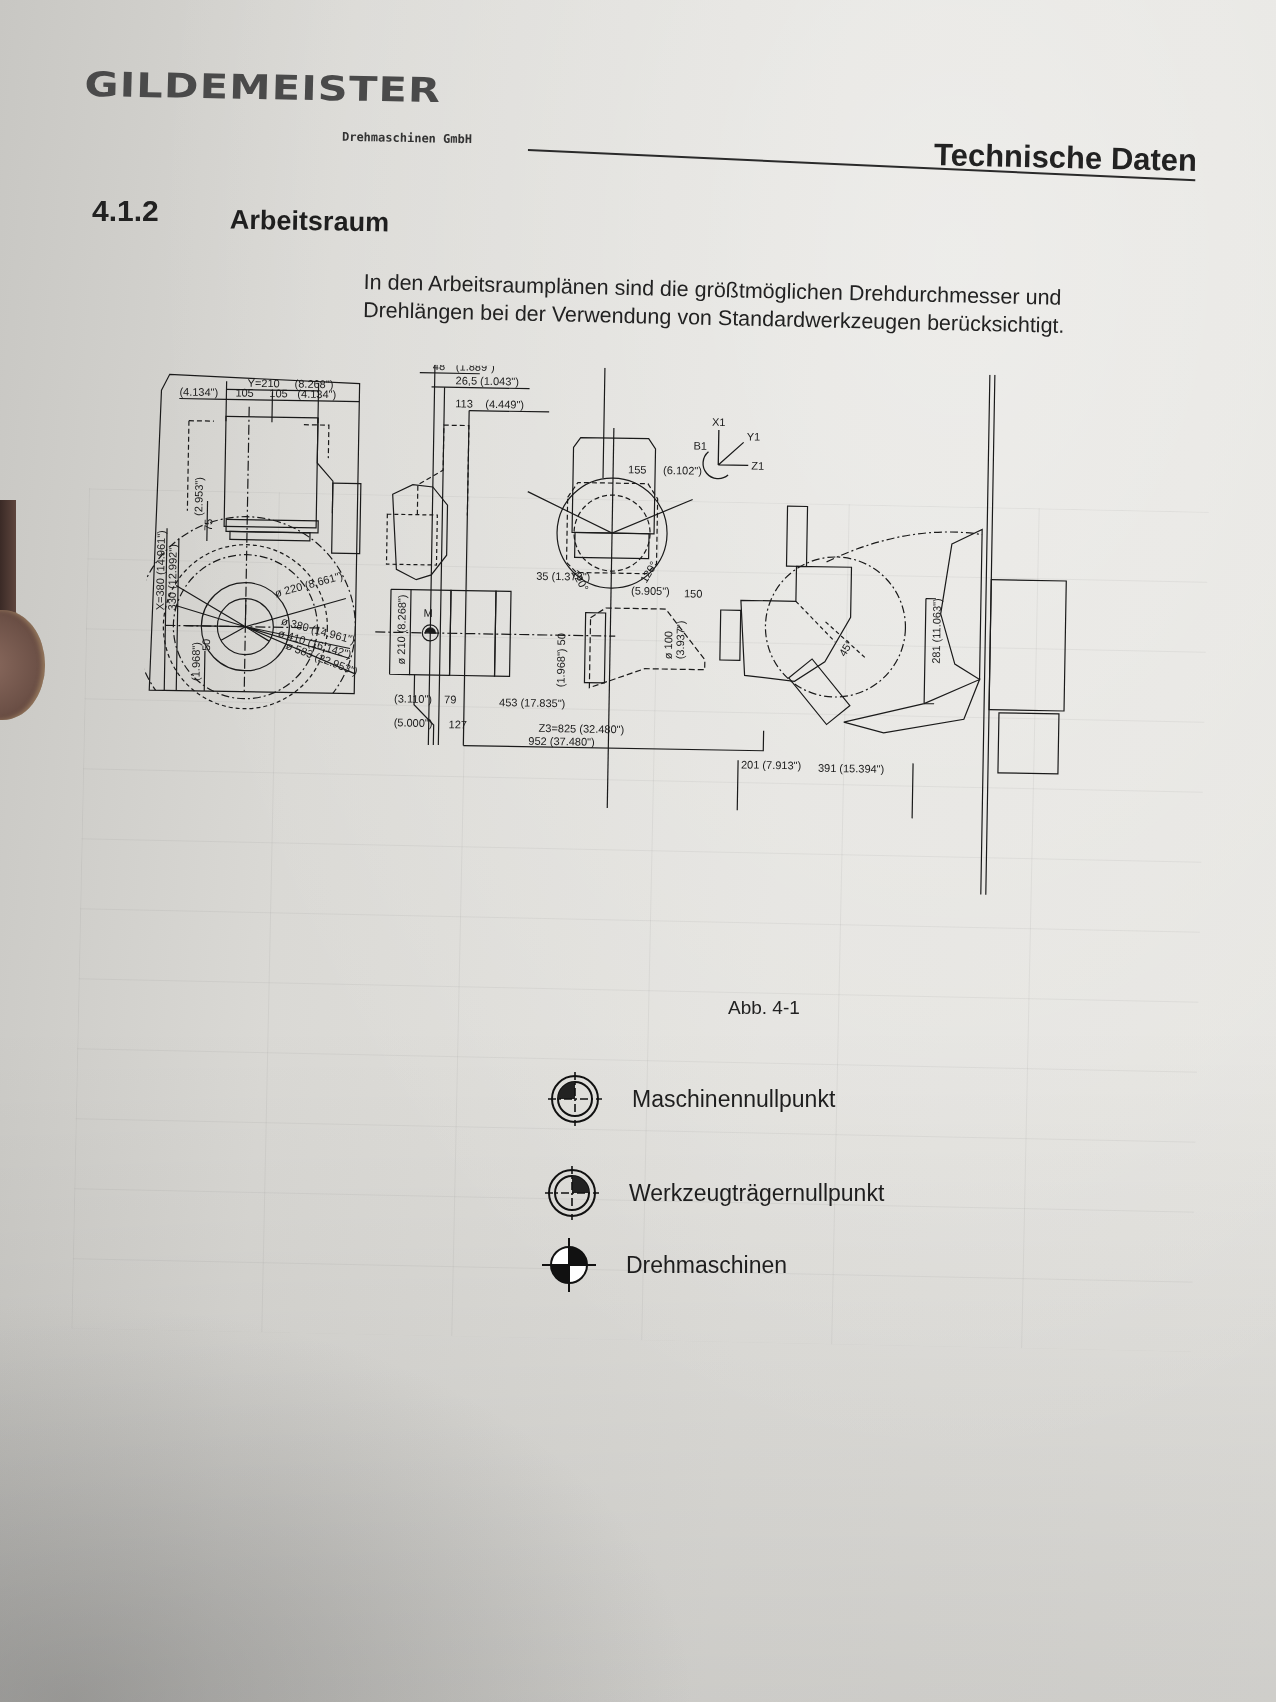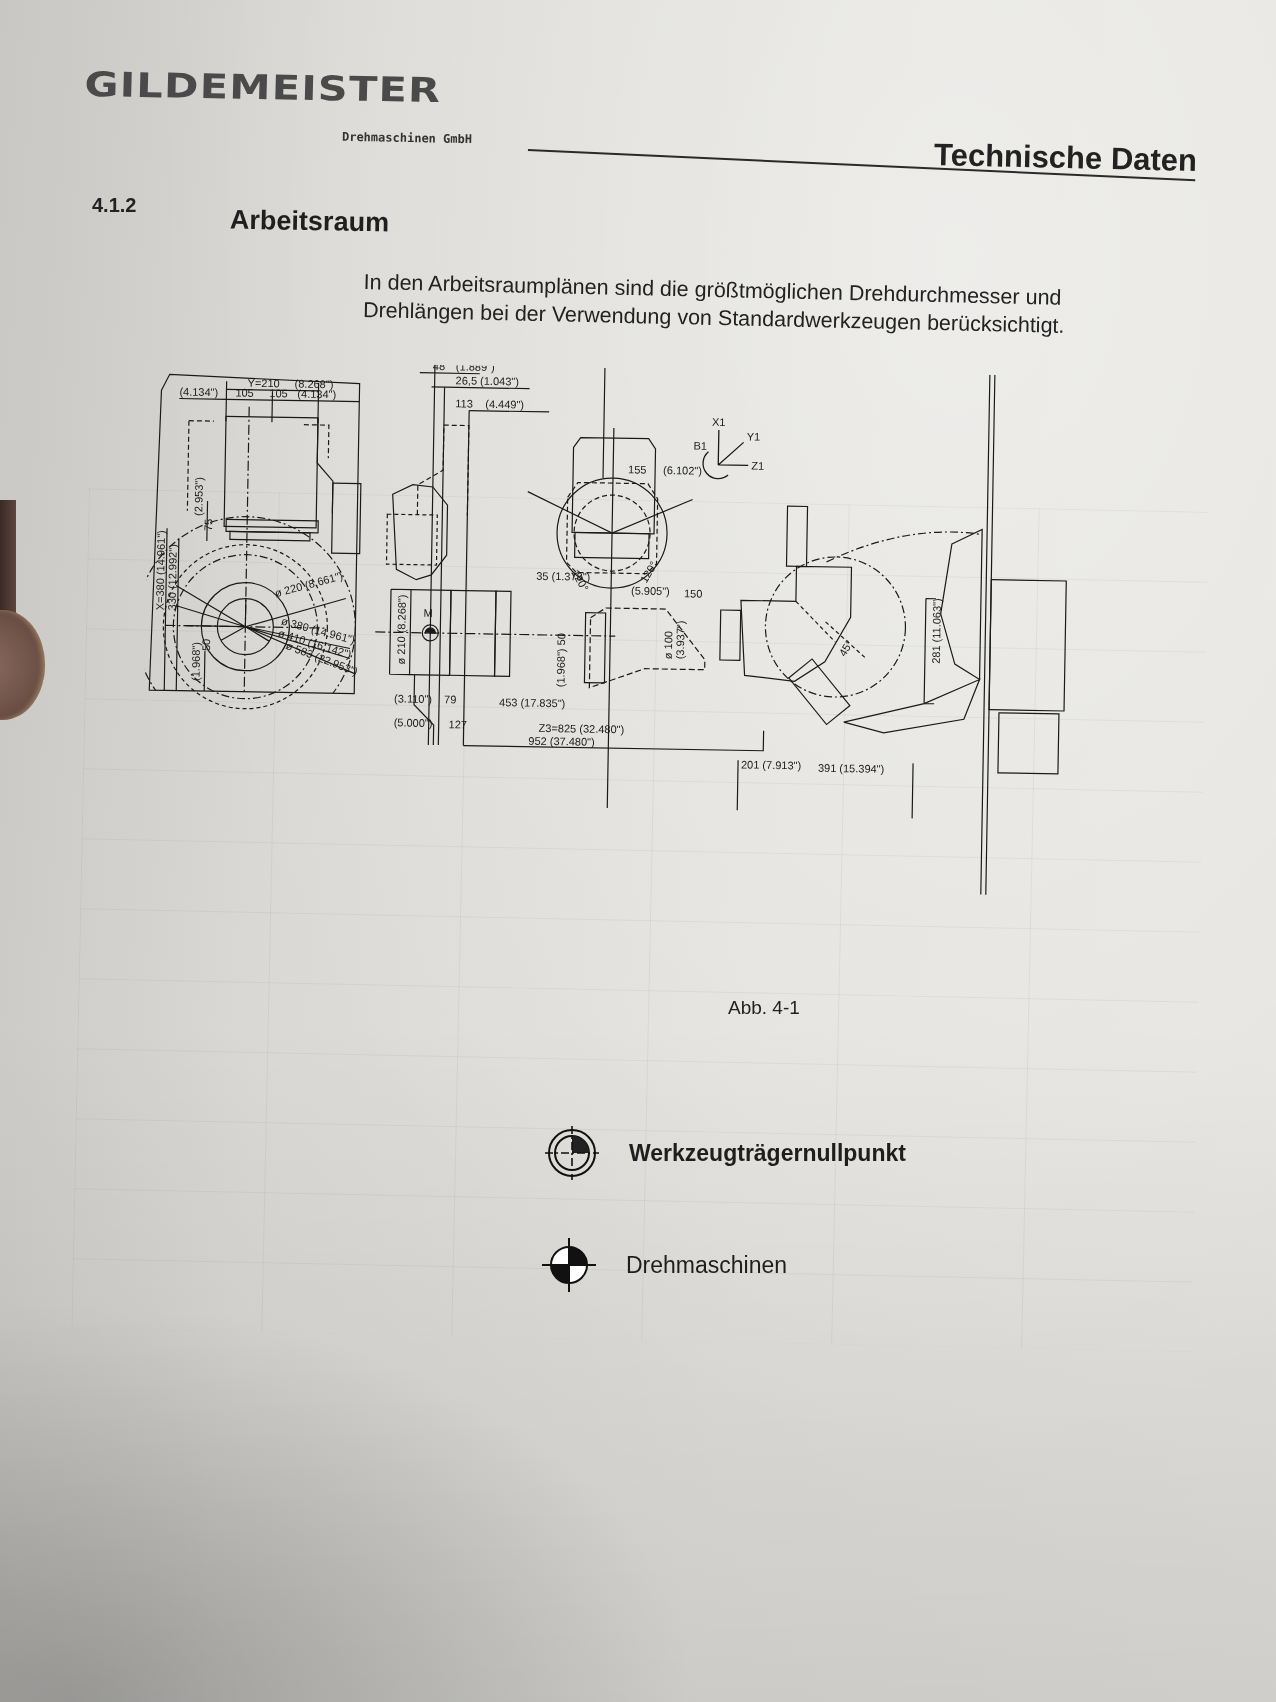--- a/index.html
+++ b/index.html
@@ -40,21 +40,21 @@
     font-weight: bold; font-size: 12px; color: #333; transform: rotate(1deg);
   }
   .header-rule {
     position: absolute; left: 528px; top: 149px; width: 668px; height: 0;
     border-top: 2px solid #2a2a2a; transform: rotate(2.6deg); transform-origin: left top;
   }
   .header-title {
     position: absolute; left: 934px; top: 140px; font-size: 31px; font-weight: bold;
     color: #222; transform: rotate(1.3deg);
   }
-  .sec-num { position: absolute; left: 92px; top: 194px; font-size: 20px; font-weight: bold; color: #222; }
+  .sec-num { position: absolute; left: 92px; top: 194px; font-size: 30px; font-weight: bold; color: #222; }
   .sec-title { position: absolute; left: 230px; top: 206px; font-size: 27px; font-weight: bold; color: #1f1f1f; transform: rotate(1deg); }
   .intro {
     position: absolute; left: 364px; top: 268px; width: 800px; font-size: 21.5px; line-height: 28px;
     color: #222; transform: rotate(1.3deg); transform-origin: left top;
   }
   .ghost-grid {
     position: absolute; left: 80px; top: 500px; width: 1120px; height: 840px;
     background-image:
       linear-gradient(rgba(120,120,120,0.10) 1px, transparent 1px),
       linear-gradient(90deg, rgba(120,120,120,0.10) 1px, transparent 1px);
@@ -223,21 +223,30 @@
       </g>
       <text x="563" y="56">X1</text>
       <text x="598" y="70">Y1</text>
       <text x="603" y="99">Z1</text>
       <text x="545" y="80">B1</text>
     </svg>
   </div>
 
   <div class="caption">Abb. 4-1</div>
 
-  <div class="legend-item" style="left:545px; top:1126px;font-weight:bold;">
+  <div class="legend-item" style="left:548px; top:1072px;">
+    <svg class="legend-icon" viewBox="0 0 54 54">
+      <circle cx="27" cy="27" r="23" fill="none" stroke="#111" stroke-width="2"></circle>
+      <circle cx="27" cy="27" r="17" fill="none" stroke="#111" stroke-width="2"></circle>
+      <path d="M27,27 L27,10 A17,17 0 0 0 10,27 Z" fill="#222"></path>
+      <path d="M27,0 L27,54 M0,27 L54,27" stroke="#111" stroke-width="1.6" stroke-dasharray="8,3,2,3"></path>
+    </svg>
+    <span class="legend-label">Maschinennullpunkt</span>
+  </div>
+  <div class="legend-item" style="left:545px; top:1166px;">
     <svg class="legend-icon" viewBox="0 0 54 54">
       <circle cx="27" cy="27" r="23" fill="none" stroke="#111" stroke-width="2"></circle>
       <circle cx="27" cy="27" r="17" fill="none" stroke="#111" stroke-width="2"></circle>
       <path d="M27,27 L27,10 A17,17 0 0 1 44,27 Z" fill="#222"></path>
       <path d="M27,0 L27,54 M0,27 L54,27" stroke="#111" stroke-width="1.6" stroke-dasharray="8,3,2,3"></path>
     </svg>
     <span class="legend-label">Werkzeugträgernullpunkt</span>
   </div>
   <div class="legend-item" style="left:542px; top:1238px;">
     <svg class="legend-icon" viewBox="0 0 54 54">

